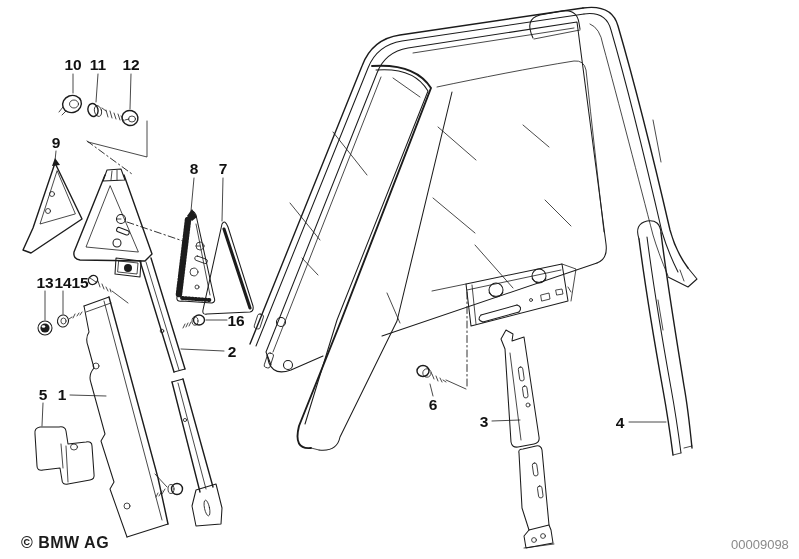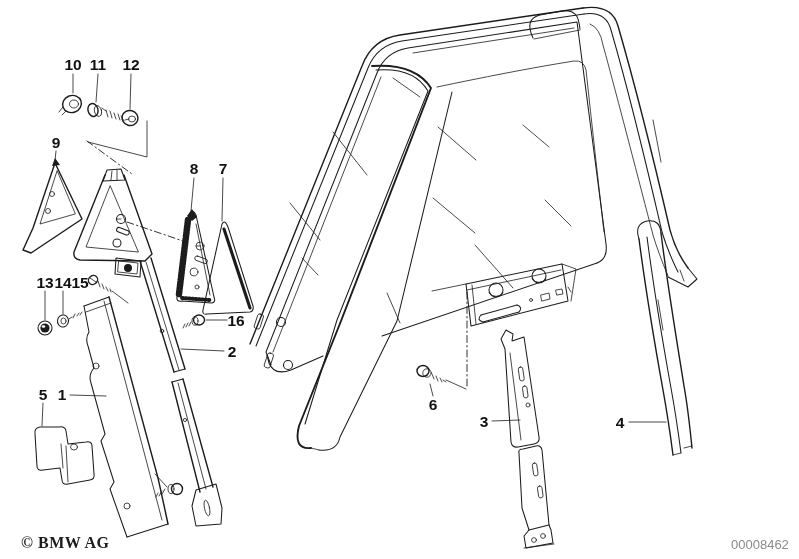--- a/index.html
+++ b/index.html
@@ -18,21 +18,21 @@
   .w08{stroke-width:.8}
   .w1{stroke-width:1.05}
   .w13{stroke-width:1.4}
   .w2{stroke-width:1.9}
   .w3{stroke-width:3.1}
   .dash{stroke-dasharray:7 3 1.5 3;stroke-width:.9}
   .dotband{stroke-dasharray:1 2.1;stroke-width:6.5}
   .dotband2{stroke-dasharray:1 2.3;stroke-width:4}
   .fillb{fill:var(--line) !important;stroke:none !important;}
   .callout-text{font-family:"Liberation Sans",sans-serif;font-weight:700;font-size:15.5px;fill:var(--label);}
-  .copyright{position:absolute;left:21px;top:534px;font-weight:700;font-size:16px;color:var(--line);letter-spacing:.5px;font-family:Liberation Serif, serif;}
+  .copyright{position:absolute;left:21px;top:534px;font-weight:700;font-size:16px;color:var(--line);letter-spacing:.5px;}
   .image-number{position:absolute;left:731px;top:537px;font-size:13px;color:var(--partnum);}
 </style>
 </head>
 <body>
 
 <div class="stage">
 <svg id="art" width="799" height="559" viewBox="0 0 799 559">
 
   <g>
     <path class="w1" d="M 271,365 L 266,352 L 377,73 Q 385,52 408,48 L 577,22 L 606,244 Q 608,259 597,263"></path>
@@ -313,14 +313,14 @@
         <text x="45" y="282" text-anchor="middle" dominant-baseline="central" class="callout-text">13</text>
         <polyline points="63,291 63,314" class="w08"></polyline>
         <text x="63" y="282" text-anchor="middle" dominant-baseline="central" class="callout-text">14</text>
         <text x="80" y="282" text-anchor="middle" dominant-baseline="central" class="callout-text">15</text>
         <polyline points="227,320 206,320" class="w08"></polyline>
         <text x="236" y="320" text-anchor="middle" dominant-baseline="central" class="callout-text">16</text>
       </g>
 </svg>
 
 <div class="copyright">© BMW AG</div>
-<div class="image-number">00008462</div>
+<div class="image-number">00009098</div>
 </div>
 
 </body></html>

